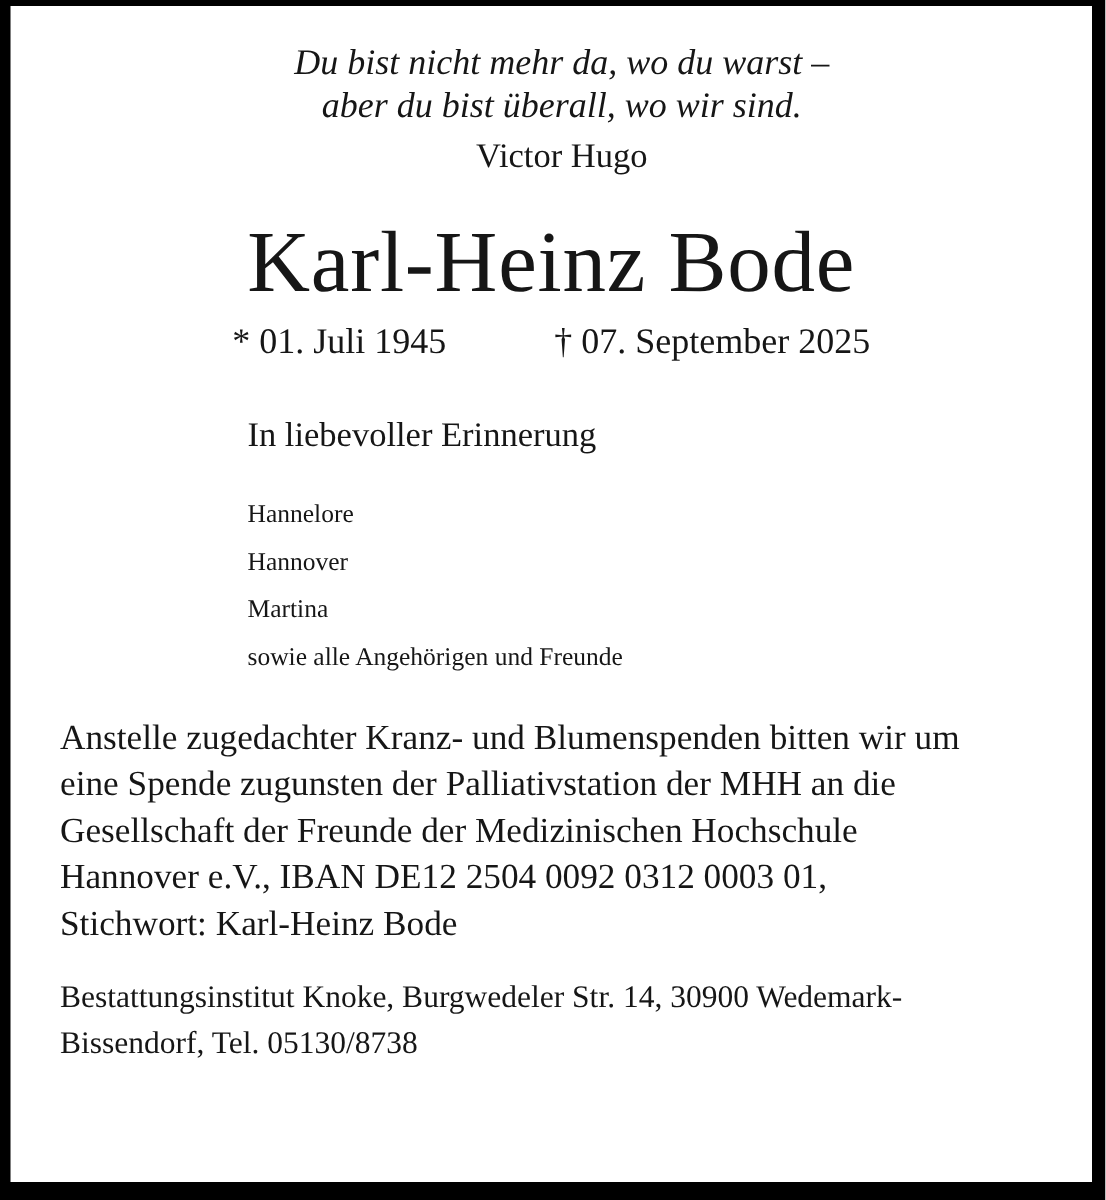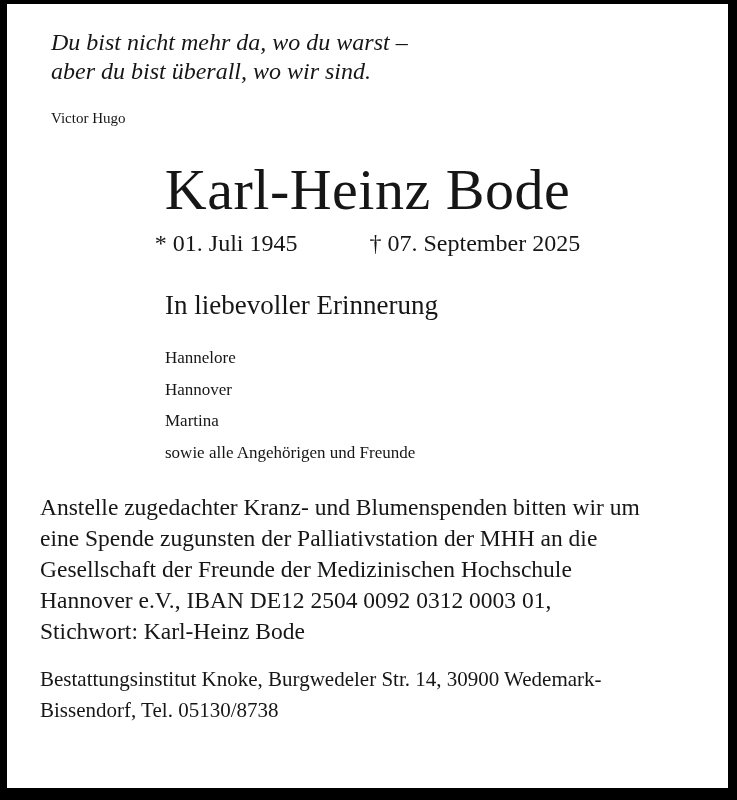--- a/index.html
+++ b/index.html
@@ -19,52 +19,52 @@
     border-left-width: 7px;
     border-right-width: 9px;
     border-bottom-width: 12px;
     overflow: hidden;
     font-family: "Liberation Serif", "DejaVu Serif", serif;
     color: #161616;
   }
   .quote {
     padding-top: 24px;
     padding-right: 30px;
-    text-align: left;
+    text-align: center;
     font-size: 24px;
     line-height: 29px;
     padding-left: 44px;
   }
   .quote .quote-line {
     font-style: italic;
   }
   .quote .quote-attribution {
     font-style: normal;
-    font-size: 15px;
-    margin-top: 18px;
+    font-size: 23px;
+    margin-top: 3px;
   }
   .deceased-name {
     margin-top: 28px;
     text-align: center;
     font-size: 58px;
     font-weight: normal;
     line-height: 1.0;
     letter-spacing: 0.5px;
   }
   .dates-row {
     margin-top: 9px;
     display: flex;
     justify-content: center;
     gap: 72px;
     font-size: 24px;
     line-height: 30px;
   }
   .remembrance-intro {
     margin: 33px 0 0 158px;
-    font-size: 27px;
+    font-size: 23px;
     line-height: 28px;
   }
   .mourners {
     margin: 23px 0 0 158px;
     font-size: 17px;
     font-weight: normal;
     line-height: 31.5px;
   }
   .service-paragraph {
     margin: 15px 0 0 33px;

